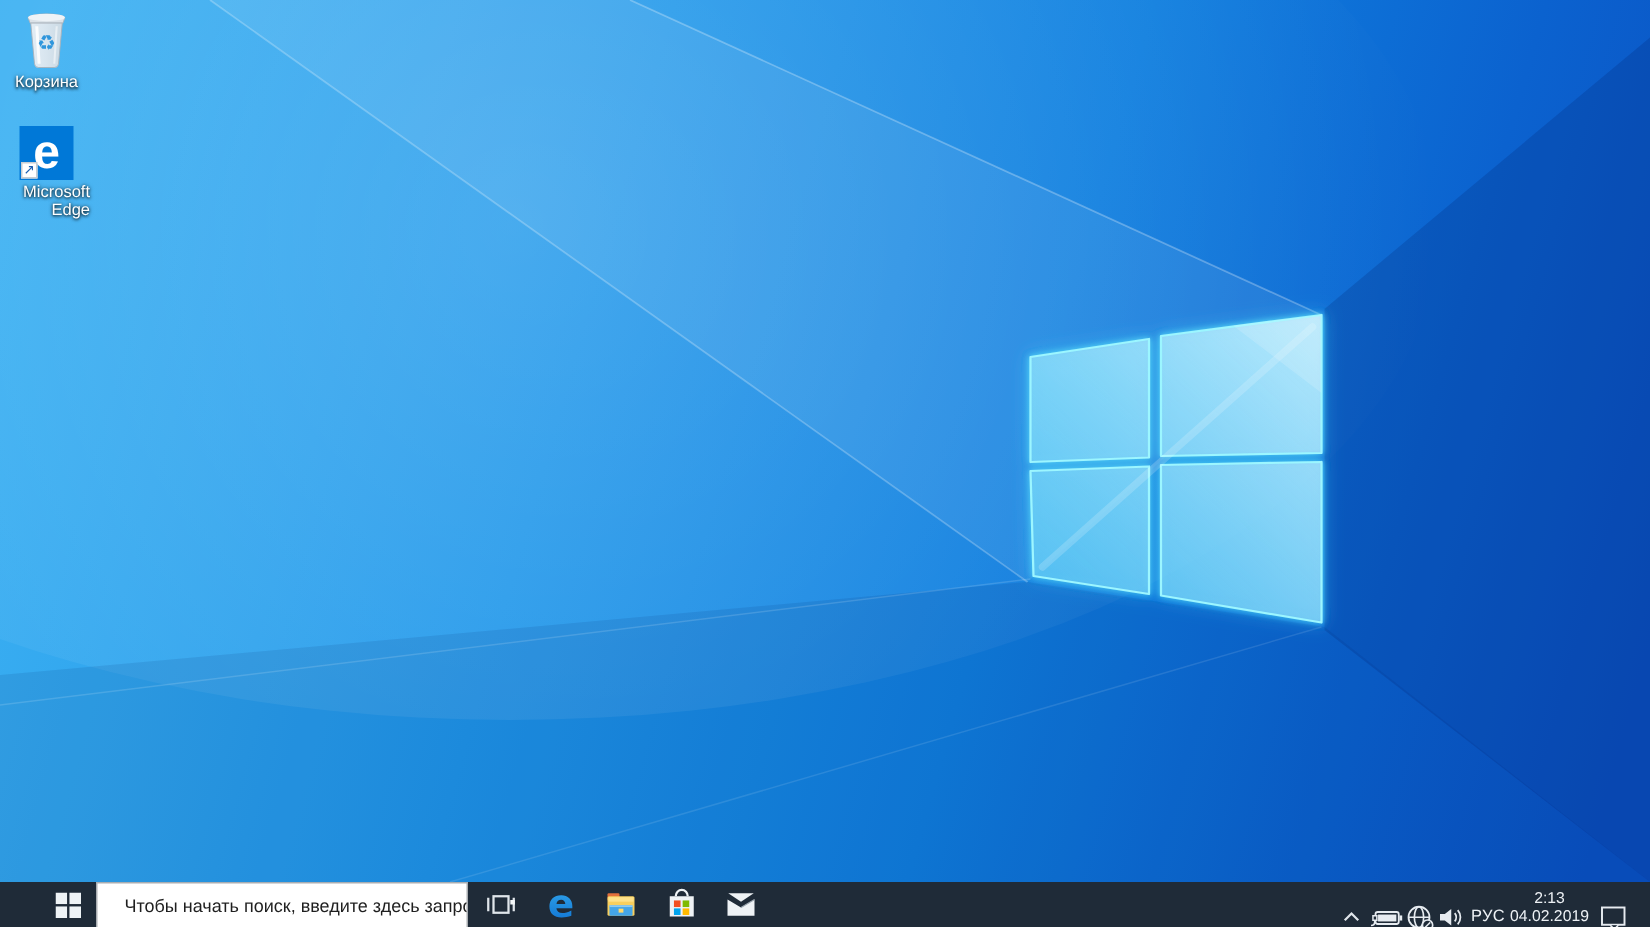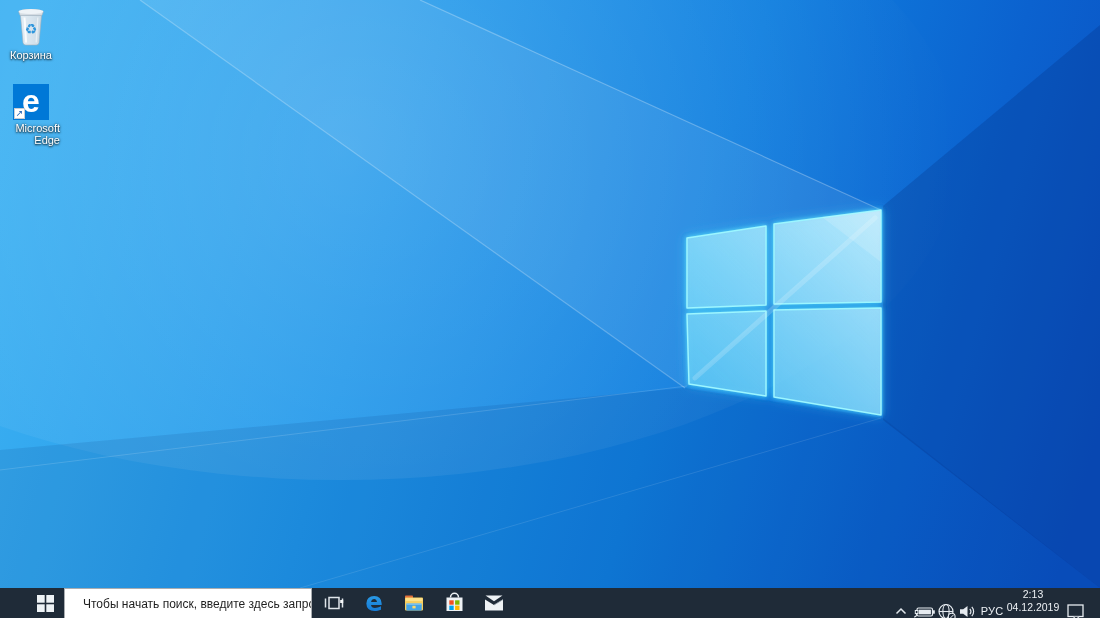--- a/index.html
+++ b/index.html
@@ -41,21 +41,21 @@
   .search-text{font-size:12px;color:#1f1f1f;white-space:nowrap;}
   .apps{display:flex;align-items:stretch;margin-left:2px;}
   .app-button{width:40px;}
   .tray{margin-left:auto;display:flex;align-items:stretch;}
   .tray-btn{display:flex;align-items:center;justify-content:center;margin-top:16px;}
   .w-chevron{width:22px;}
   .w-batt{width:24px;}
   .w-globe{width:21px;}
   .w-vol{width:21px;}
   .lang-indicator{width:28px;font-size:11px;color:#edf1f5;letter-spacing:.2px;}
-  .clock{width:54px;flex-direction:column;justify-content:flex-start;line-height:1.2;color:#edf1f5;font-size:10.5px;text-align:center;}
+  .clock{width:54px;flex-direction:column;justify-content:flex-end;line-height:1.2;color:#edf1f5;font-size:10.5px;text-align:center;}
   .action-center{width:40px;padding-right:10px;}
   svg{display:block;}
 </style>
 </head>
 <body>
 
 <div class="screen">
 
   <svg class="wallpaper" viewBox="0 0 1100 588" preserveAspectRatio="none">
     <defs>
@@ -235,21 +235,21 @@
           <path d="M3,8.3 h3.2 L10.5,5 v11 L6.2,12.7 H3 z" fill="#e6ebf0"></path>
           <path d="M12.8,7.8 a4.2,4.2 0 0 1 0,5.4" fill="none" stroke="#e6ebf0" stroke-width="1.2"></path>
           <path d="M14.8,5.8 a7,7 0 0 1 0,9.4" fill="none" stroke="#e6ebf0" stroke-width="1.2"></path>
         </svg>
       </button>
 
       <button class="tbtn tray-btn lang-indicator">РУС</button>
 
       <button class="tbtn clock">
         <div>2:13</div>
-        <div>04.12.2019</div>
+        <div>04.02.2019</div>
       </button>
 
       <button class="tbtn tray-btn action-center">
         <svg width="22" height="22" viewBox="0 0 22 22">
           <rect x="4" y="5" width="15" height="11.5" fill="none" stroke="#e6ebf0" stroke-width="1.3"></rect>
           <path d="M9.5,16.8 l2.7,2.7 l2.7,-2.7" fill="#1f2b38" stroke="#e6ebf0" stroke-width="1.1"></path>
         </svg>
       </button>
     </div>
   </div>

